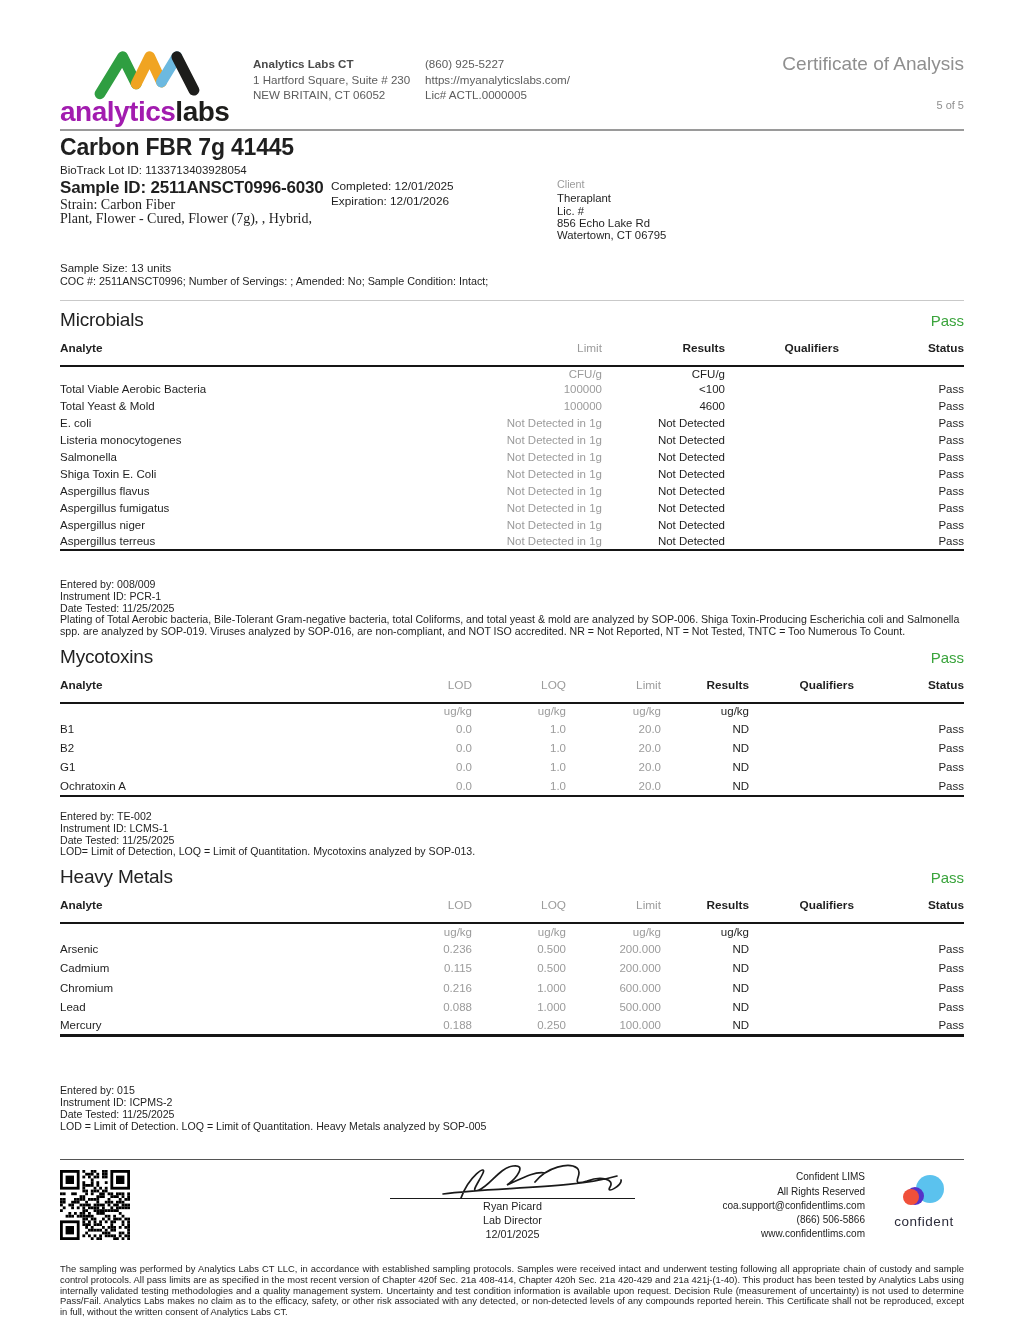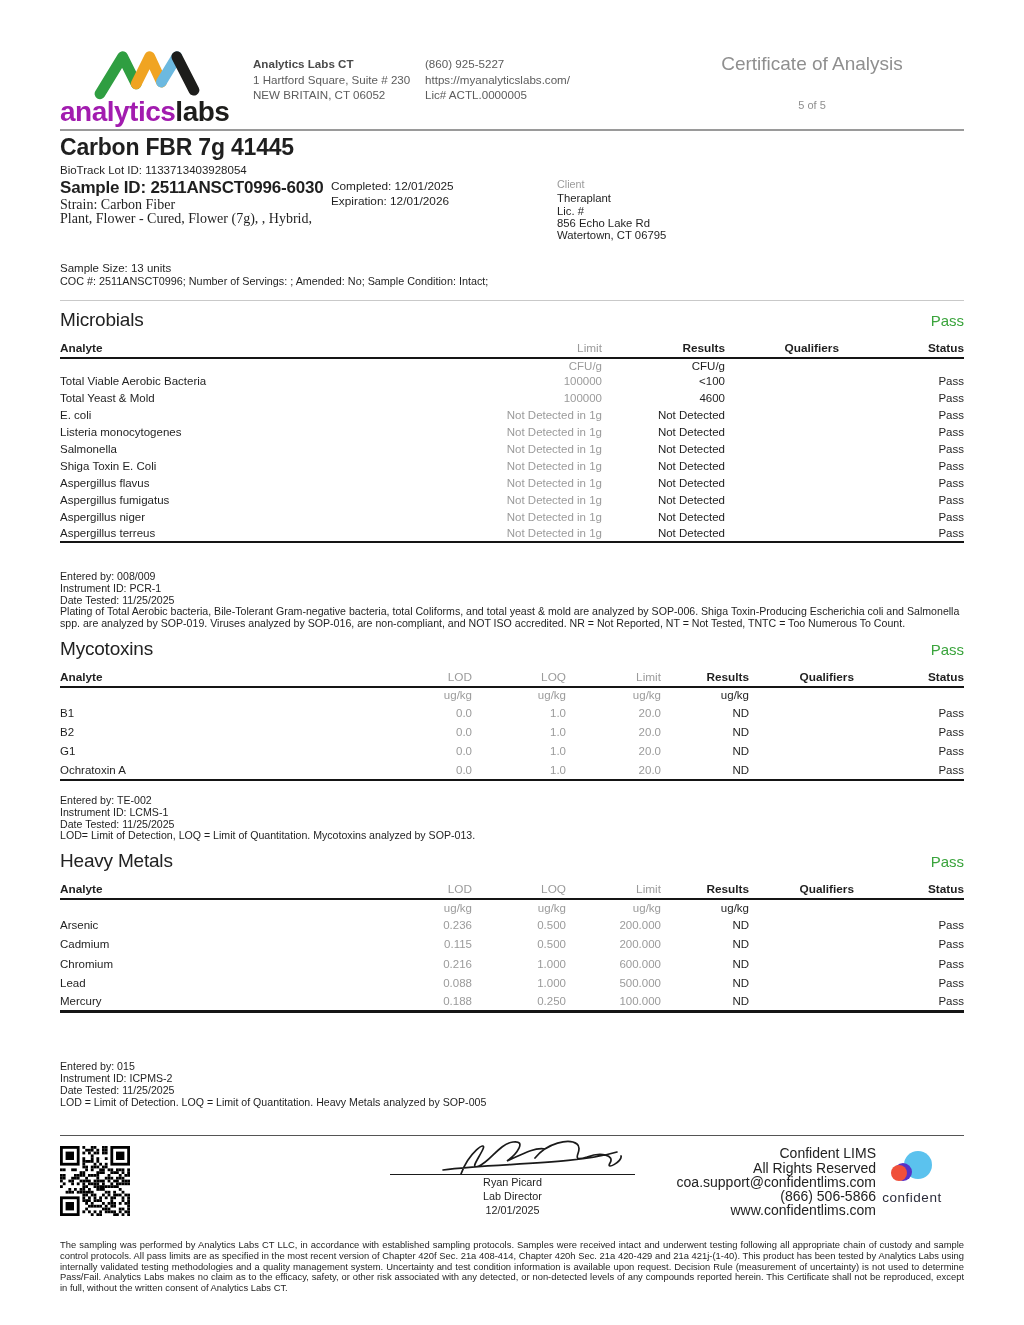--- a/index.html
+++ b/index.html
@@ -10,21 +10,21 @@
   
   .hdr { display:flex; align-items:flex-start; height:83px; }
   .logo-block { width:193px; }
   .logo-mark { display:block; margin-left:28px; }
   .logo-word { font-size:28px; font-weight:bold; letter-spacing:-0.5px; line-height:26px; margin-top:-2px; }
   .logo-word .g { color:#a21caf; }
   .logo-word .d { color:#1d1d1b; }
   .lab-col { width:172px; font-size:11.6px; line-height:15.5px; color:#5c5c5c; padding-top:11px; }
   .lab-col .b { font-weight:bold; color:#4a4a4a; }
   .contact-col { width:235px; font-size:11.6px; line-height:15.5px; color:#5c5c5c; padding-top:11px; }
-  .hdr-right { flex:1; text-align:center; padding-top:8px; }
+  .hdr-right { flex:1; text-align:right; padding-top:8px; }
   .coa-title { font-size:19px; color:#8f8f8f; }
   .page-num { font-size:11px; color:#8f8f8f; margin-top:24px; }
   .hdr-rule { border:none; border-top:2px solid #9a9a9a; margin-top:1px; }
 
   
   .prod-title { font-size:23px; font-weight:bold; margin-top:3px; letter-spacing:-0.2px; }
   .biotrack { font-size:11.5px; margin-top:3px; }
   .info-wrap { position:relative; height:58px; margin-top:2px; }
   .sample-id { font-size:17px; font-weight:bold; letter-spacing:-0.2px; }
   .small-line { font-size:14px; line-height:13.5px;font-family:Liberation Serif, serif; }
@@ -37,21 +37,21 @@
   .pre-section-rule { border:none; border-top:1px solid #c9c9c9; margin-top:13px; }
 
   
   .sec-head { display:flex; justify-content:space-between; align-items:baseline; margin-top:8px; }
   .sec-title { font-size:19px; color:#222; font-weight:400; letter-spacing:-0.2px; }
   .sec-pass { font-size:15px; color:#3aa43c; }
   table { width:100%; border-collapse:collapse; table-layout:fixed; }
   th, td { padding:0; text-align:right; white-space:nowrap; font-size:11.5px; }
   th:first-child, td:first-child { text-align:left; }
   thead tr { border-bottom:2px solid #151515; }
-  th { font-size:11.8px; font-weight:bold; height:17px; vertical-align:bottom; padding-bottom:2px; }
+  th { font-size:11.8px; font-weight:bold; height:17px; vertical-align:bottom; padding-bottom:10px; }
   .units td { color:#9b9b9b; }
   .tbl { margin-top:10px; border-bottom:2.5px solid #151515; }
   .tbl-micro td { height:16.9px; }
   .tbl-micro .units td { height:15px; }
   .tbl-7 td { height:19.3px; }
   .tbl-7 .units td { height:16px; }
   
   .tbl-micro th:nth-child(2) { color:#9b9b9b; font-weight:400; }
   .tbl-micro td:nth-child(2) { color:#9b9b9b; }
   .tbl-7 th:nth-child(2), .tbl-7 th:nth-child(3), .tbl-7 th:nth-child(4) { color:#9b9b9b; font-weight:400; }
@@ -63,22 +63,22 @@
   .notes .para { margin-top:0; }
 
   
   .foot-rule { border:none; border-top:1.5px solid #555; margin-top:27px; }
   .foot-wrap { position:relative; height:86px; margin-top:6px; }
   .qr { position:absolute; left:0; top:4px; width:70px; height:70px; }
   .sig-block { position:absolute; left:330px; top:-6px; width:245px; text-align:center; }
   .sig-svg { display:block; margin:0 auto; }
   .sig-line { border:none; border-top:1.5px solid #1a1a1a; margin-top:-8px; }
   .sig-meta { font-size:10.8px; line-height:11.8px; margin-top:2px; }
-  .lims-block { position:absolute; right:88px; top:4px; text-align:right; font-size:14px; line-height:14.2px; color:#222; }
-  .conf-logo { position:absolute; right:16px; top:6px; width:72px; text-align:center; }
+  .lims-block { position:absolute; right:99px; top:4px; text-align:right; font-size:10px; line-height:14.2px; color:#222; }
+  .conf-logo { position:absolute; right:4px; top:6px; width:72px; text-align:center; }
   .conf-word { font-size:13.5px; color:#2b2b3a; letter-spacing:0.5px; margin-top:-2px; }
   .disclaimer { font-size:9.4px; line-height:10.6px; margin-top:12px; color:#1f1f1f; text-align:justify; }
 </style>
 </head>
 <body>
 
 <div class="page">
 
   <div class="hdr">
     <div class="logo-block">

